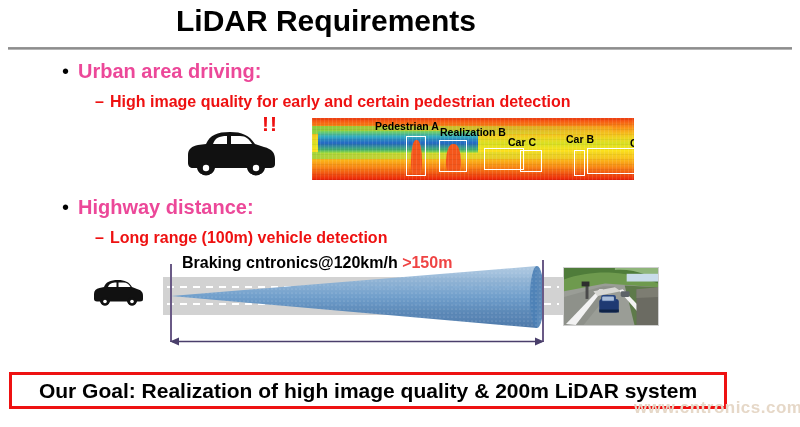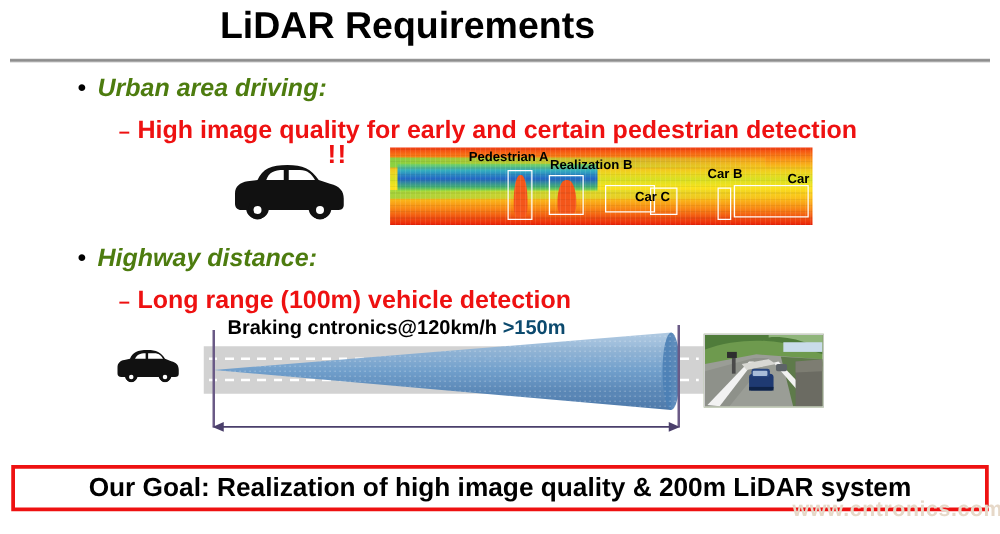--- a/index.html
+++ b/index.html
@@ -50,38 +50,37 @@
   }
   .bullet-dot {
     width: 16px;
     font-size: 20px;
     color: #000;
     line-height: 1;
   }
   .bullet-text {
     font-size: 20px;
     font-weight: bold;
-    color: #4d7c0f;
-    white-space: nowrap;
-    font-style: italic;
+    color: #ec4899;
+    white-space: nowrap;
   }
   .sub-row {
     position: absolute;
     display: flex;
     align-items: baseline;
   }
   .sub-dash {
     width: 15px;
     font-size: 16px;
     font-weight: bold;
     color: #ee1111;
     line-height: 1;
   }
   .sub-text {
-    font-size: 20px;
+    font-size: 16px;
     font-weight: bold;
     color: #ee1111;
     white-space: nowrap;
   }
 
   #bullet-urban  { top: 60px;  left: 62px; }
   #sub-urban     { top: 93px;  left: 95px; }
   #bullet-highway{ top: 196px; left: 62px; }
   #sub-highway   { top: 229px; left: 95px; }
 
@@ -100,36 +99,37 @@
     font-weight: bold;
     color: #ee1111;
     letter-spacing: 1px;
   }
 
   
   #heatmap {
     position: absolute;
     left: 312px;
     top: 118px;
-    width: 338px;
+    width: 274px;
     height: 62px;
     overflow: hidden;
     background:
       linear-gradient(to bottom,
         #f03c10 0%,
         #f76a14 8%,
         #f99a18 17%,
         #f5c21c 26%,
         #ecd820 34%,
         #d8e022 41%,
         #fbe21d 52%,
         #fbbc19 66%,
         #f88c15 78%,
         #f25c12 88%,
         #ea2208 100%);
+    padding-left: 48px;
   }
   #heatmap .blue-band {
     position: absolute;
     left: 6px;
     top: 13px;
     width: 160px;
     height: 22px;
     background:
       linear-gradient(to bottom,
         rgba(120,210,90,0.95) 0%,
@@ -225,21 +225,21 @@
   .label-brake {
     position: absolute;
     left: 182px;
     top: 254px;
     font-size: 16px;
     font-weight: bold;
     color: #000000;
     white-space: nowrap;
   }
   .label-brake .blue {
-    color: #0c4a6e;
+    color: #ef4444;
   }
   .label-200m {
     position: absolute;
     left: 316px;
     top: 334px;
     font-size: 25px;
     font-weight: bold;
     color: #ee1111;
   }
 
@@ -254,21 +254,21 @@
     border: 1px solid #cfcfcf;
     box-sizing: border-box;
     background: #7fa05c;
   }
 
   
   #goal-box {
     position: absolute;
     left: 9px;
     top: 372px;
-    width: 782px;
+    width: 718px;
     height: 37px;
     border: 3px solid #ee1111;
     box-sizing: border-box;
     background: #ffffff;
     display: flex;
     align-items: center;
     justify-content: center;
   }
   #goal-text {
     font-size: 21px;
@@ -325,21 +325,21 @@
 
     <div class="hm-box" style="left:94px; top:18px; width:20px; height:40px;"></div>
     <div class="hm-box" style="left:127px; top:22px; width:28px; height:32px;"></div>
     <div class="hm-box" style="left:172px; top:30px; width:40px; height:22px;"></div>
     <div class="hm-box" style="left:208px; top:32px; width:22px; height:22px;"></div>
     <div class="hm-box" style="left:262px; top:32px; width:11px; height:26px;"></div>
     <div class="hm-box" style="left:275px; top:30px; width:60px; height:26px;"></div>
 
     <div class="hm-label" style="left:63px; top:2px;">Pedestrian A</div>
     <div class="hm-label" style="left:128px; top:8px;">Realization B</div>
-    <div class="hm-label" style="left:196px; top:34px;">Car C</div>
+    <div class="hm-label" style="left:196px; top:18px;">Car C</div>
     <div class="hm-label" style="left:254px; top:15px;">Car B</div>
     <div class="hm-label" style="left:318px; top:19px;">Car A</div>
   </div>
 
   <div class="bullet-row" id="bullet-highway">
     <span class="bullet-dot">•</span>
     <span class="bullet-text">Highway distance:</span>
   </div>
   <div class="sub-row" id="sub-highway">
     <span class="sub-dash">–</span>

